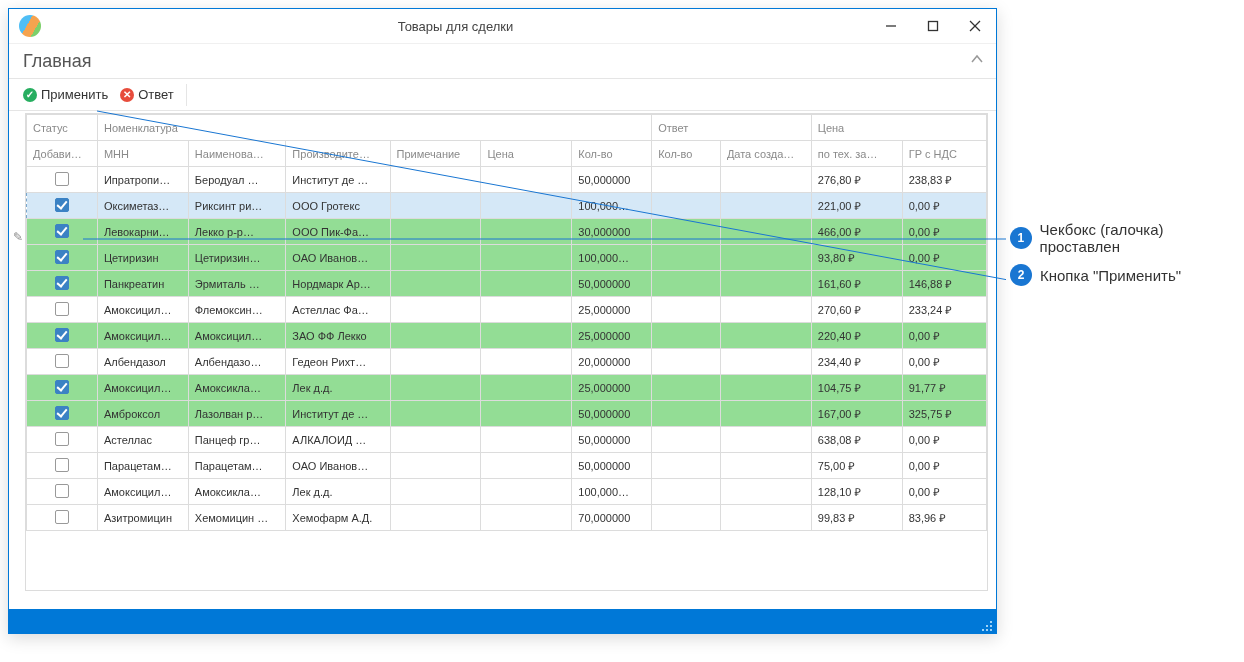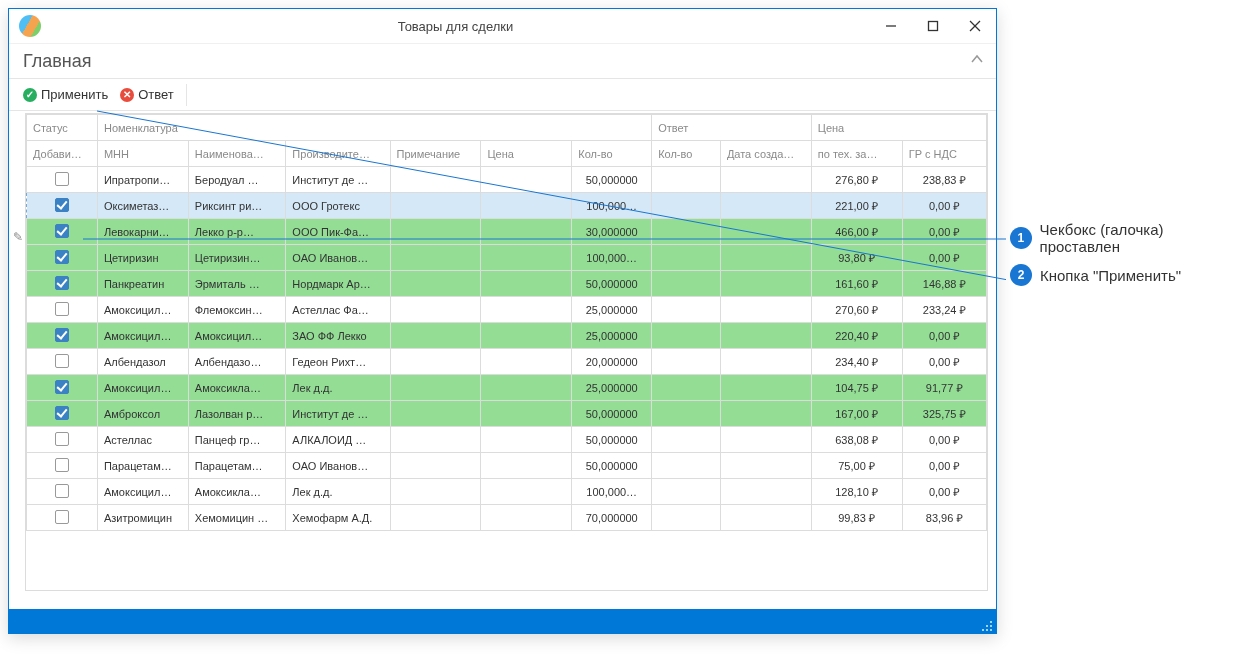--- a/index.html
+++ b/index.html
@@ -18,21 +18,21 @@
 .toolbar .tbtn { display: flex; align-items: center; gap: 4px; padding: 4px 6px; cursor: pointer; }
 .toolbar .divider { width: 1px; height: 22px; background: #e5e5e5; margin: 0 6px; }
 .icon-circle { width: 14px; height: 14px; border-radius: 50%; display: inline-flex; align-items: center; justify-content: center; color: #fff; font-size: 10px; font-weight: bold; }
 .icon-ok { background: #27ae60; }
 .icon-no { background: #e74c3c; }
 .grid-wrap { position: absolute; top: 104px; left: 16px; right: 8px; bottom: 42px; border: 1px solid #dcdcdc; overflow: hidden; }
 .grid { width: 100%; border-collapse: collapse; table-layout: fixed; font-size: 11px; }
 .grid th, .grid td { border: 1px solid #dcdcdc; padding: 4px 6px; overflow: hidden; white-space: nowrap; text-overflow: ellipsis; height: 26px; }
 .grid thead th { background: #fff; color: #8a8a8a; font-weight: 400; text-align: left; }
 .grid tbody td { color: #333; }
-.grid .num { text-align: center; margin-top: 44px; }
+.grid .num { text-align: left; margin-top: 44px; }
 .grid .chk { text-align: center; }
 .row-green td { background: #93dd95; }
 .row-sel td { background: #d5e8f7 !important; }
 .row-sel td:first-child { border: 1px dashed #7aa7cc; }
 .chkbox { width: 14px; height: 14px; border: 1px solid #999; border-radius: 2px; display: inline-block; position: relative; background: #fff; }
 .chkbox.checked { background: #3b82c4; border-color: #3b82c4; }
 .chkbox.checked::after { content:""; position: absolute; left: 3px; top: 0px; width: 4px; height: 8px; border: solid #fff; border-width: 0 2px 2px 0; transform: rotate(40deg); }
 .edit-mark { position: absolute; left: 4px; top: 221px; color: #888; font-size: 12px; }
 .statusbar { position: absolute; left: 0; right: 0; bottom: 0; height: 24px; background: #0078d7; }
 .statusbar .grip { position: absolute; right: 4px; bottom: 2px; width: 12px; height: 12px; }

